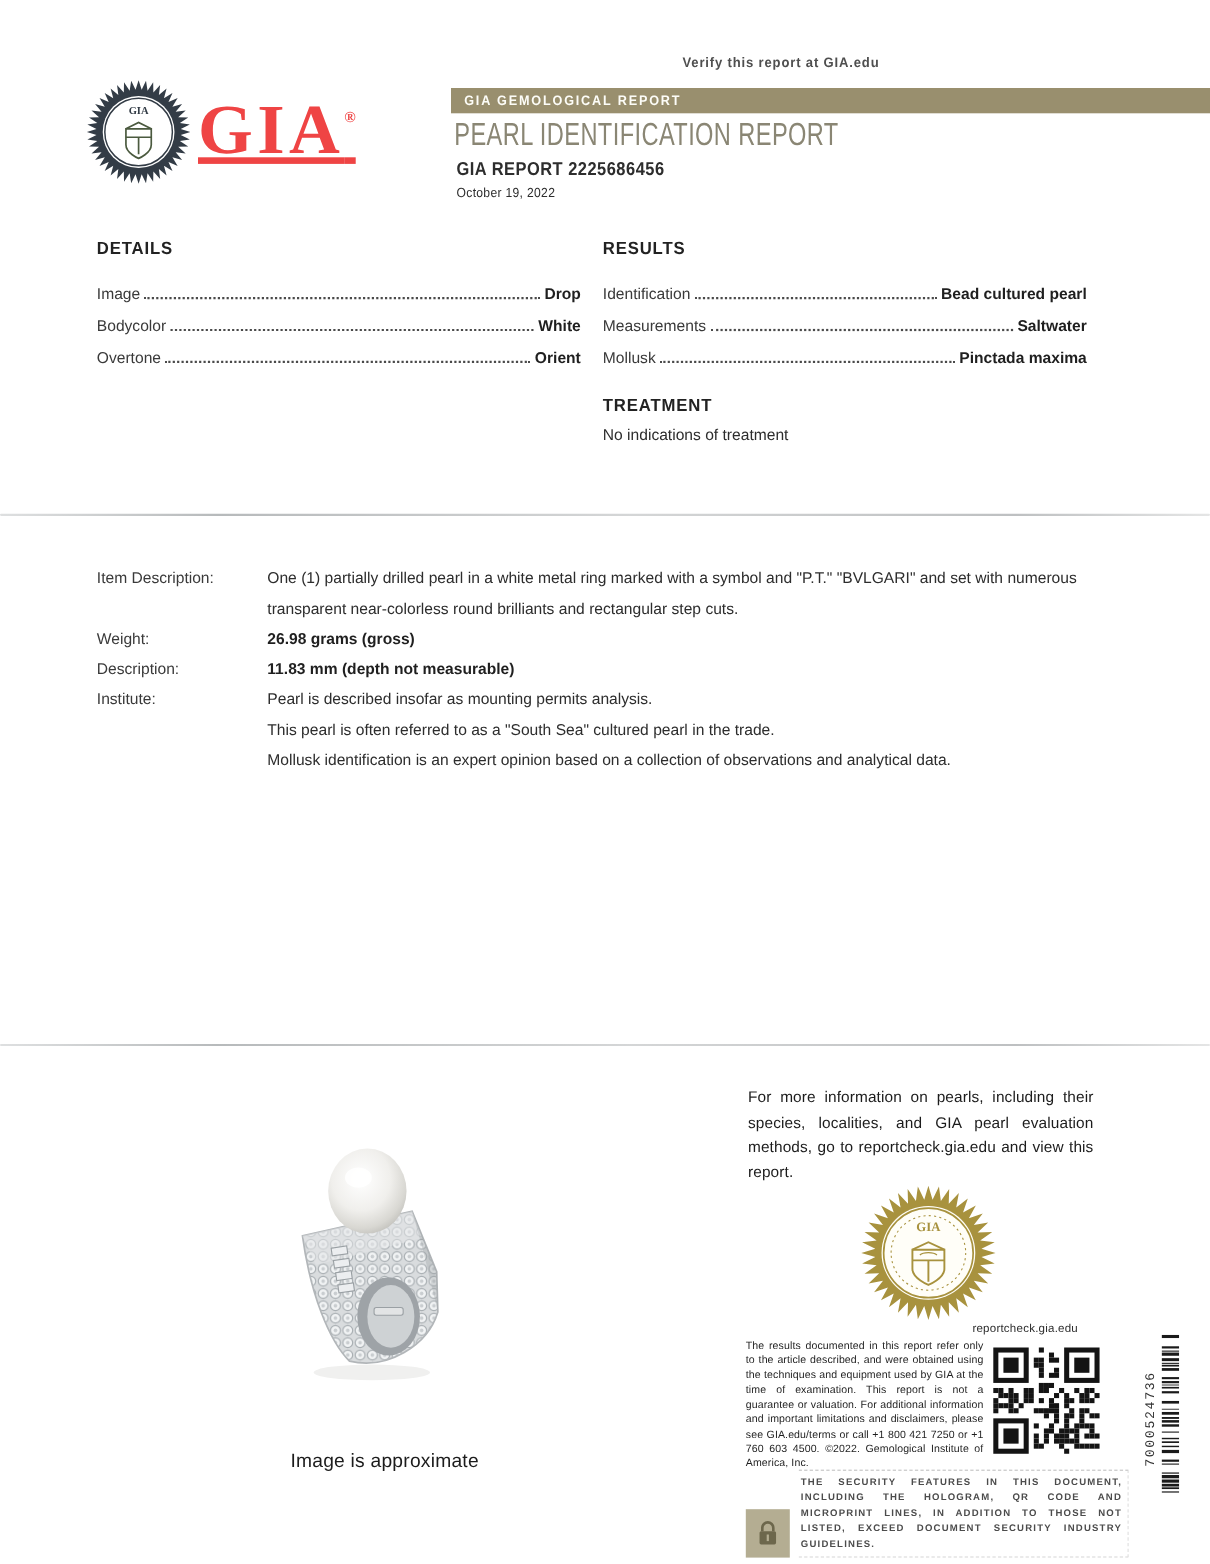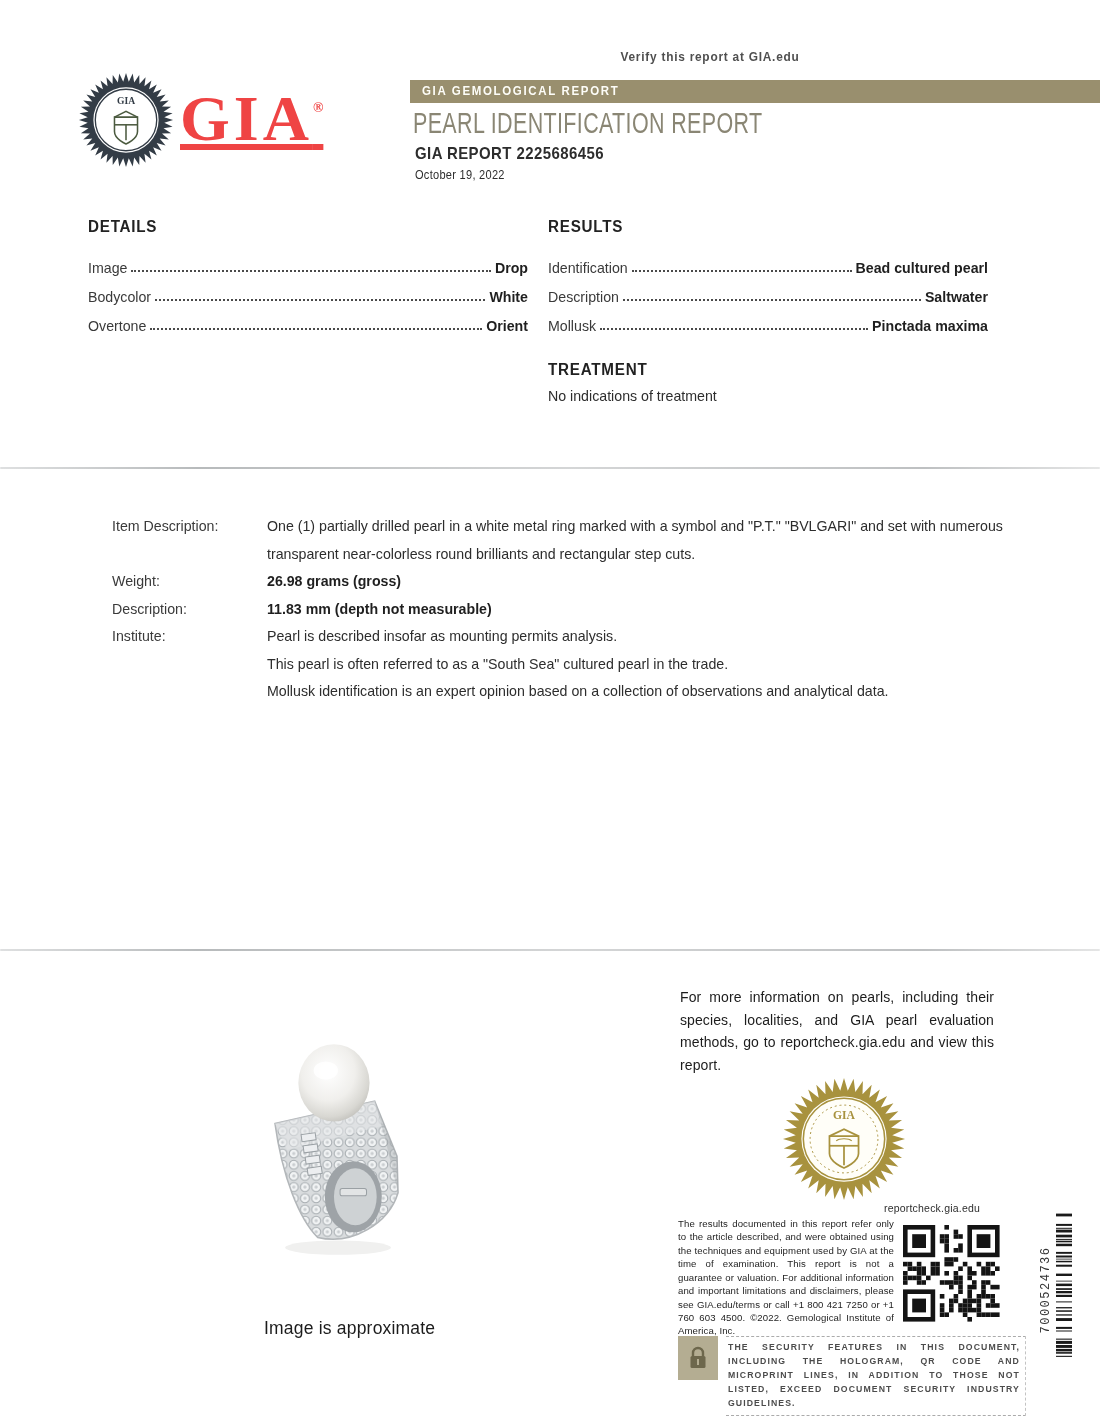--- a/index.html
+++ b/index.html
@@ -34,40 +34,40 @@
   .kv-label{color:#3a3a3a;white-space:nowrap;}
   .kv-dots{flex:1;border-bottom:2px dotted #4a4a4a;margin:0 4px 4px 4px;}
   .kv-value{font-weight:bold;color:#1f1f1f;white-space:nowrap;}
   .treat-head{margin-top:27px;}
   .treat-text{margin-top:9px;font-size:14.2px;color:#2d2d2d;}
   
   .fold{position:absolute;left:0;width:1100px;height:2px;opacity:.75;border-radius:1px;
     background:linear-gradient(90deg,#d3d5d6 0%,#9fa3a5 18%,#c6c8c9 52%,#a8abad 84%,#dcdddd 100%);}
   
   .item-grid{position:absolute;left:88px;top:513px;width:930px;display:grid;
-    grid-template-columns:155px 760px;font-size:14.2px;line-height:27.5px;color:#2d2d2d;margin-left:24px;}
+    grid-template-columns:155px 760px;font-size:14.2px;line-height:27.5px;color:#2d2d2d;}
   .ilabel{color:#3a3a3a;}
   .ivalue.bold{font-weight:bold;color:#1f1f1f;}
   
   .info-text{position:absolute;left:680px;top:986px;width:314px;font-size:14px;line-height:1.62;
     color:#1c1c1c;text-align:justify;letter-spacing:.1px;}
   .ring-wrap{position:absolute;left:254px;top:1036px;width:164px;height:234px;}
   .ring-caption{position:absolute;left:264px;top:1318px;font-size:17.5px;color:#1c1c1c;letter-spacing:.2px;}
   .gold-seal{position:absolute;left:782px;top:1077px;width:124px;height:124px;}
   .reportcheck{position:absolute;left:872px;top:1202px;width:120px;text-align:center;
     font-size:10.5px;color:#2e2e2e;letter-spacing:.2px;}
   .fine-print{position:absolute;left:678px;top:1217px;width:216px;font-size:9.6px;line-height:1.4;
     color:#1e1e1e;text-align:justify;letter-spacing:.1px;}
   .qr{position:absolute;left:901px;top:1223px;width:101px;height:101px;}
   .qr svg{width:101px;height:101px;}
   .barcode{position:absolute;left:1056px;top:1210px;width:16px;height:150px;}
   .barcode-num{position:absolute;left:984px;top:1283px;width:124px;height:14px;
     transform:rotate(-90deg);transform-origin:center;font-family:"Liberation Mono", monospace;
     font-size:12px;letter-spacing:1.5px;color:#333;text-align:center;}
-  .security{position:absolute;left:678px;top:1336px;display:flex;align-items:flex-start;gap:8px;}
+  .security{position:absolute;left:678px;top:1336px;display:flex;align-items:flex-end;gap:8px;}
   .lock-box{width:40px;height:44px;background:#b4ad92;display:flex;align-items:center;justify-content:center;flex:0 0 auto;}
   .lock-box svg{width:24px;height:26px;}
   .sec-text{width:292px;border-top:1px dashed #ababab;border-bottom:1px dashed #ababab;border-right:1px dashed #c3c3c3;
     padding:4px 5px 4px 2px;font-size:8.7px;font-weight:bold;line-height:1.6;color:#4c4c4c;
     letter-spacing:1.1px;word-spacing:4px;text-align:justify;}
 </style>
 </head>
 <body>
 
 <div class="page">
@@ -120,21 +120,21 @@
 
   <div class="col-right">
     <div class="sec-head">RESULTS</div>
     <div class="kv-rows">
       <div class="kv-row">
         <span class="kv-label">Identification</span>
         <span class="kv-dots"></span>
         <span class="kv-value">Bead cultured pearl</span>
       </div>
       <div class="kv-row">
-        <span class="kv-label">Description</span>
+        <span class="kv-label">Measurements</span>
         <span class="kv-dots"></span>
         <span class="kv-value">Saltwater</span>
       </div>
       <div class="kv-row">
         <span class="kv-label">Mollusk</span>
         <span class="kv-dots"></span>
         <span class="kv-value">Pinctada maxima</span>
       </div>
     </div>
     <div class="sec-head treat-head">TREATMENT</div>

